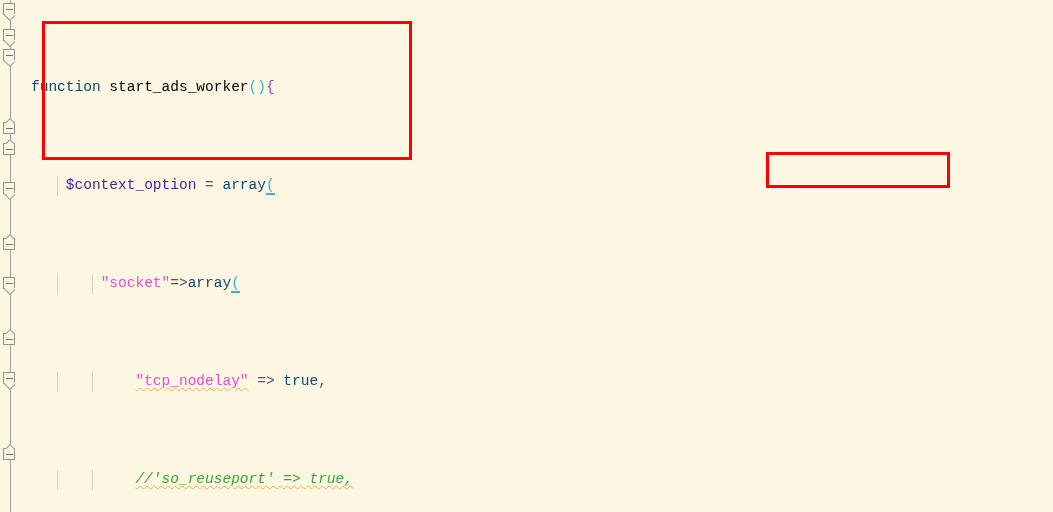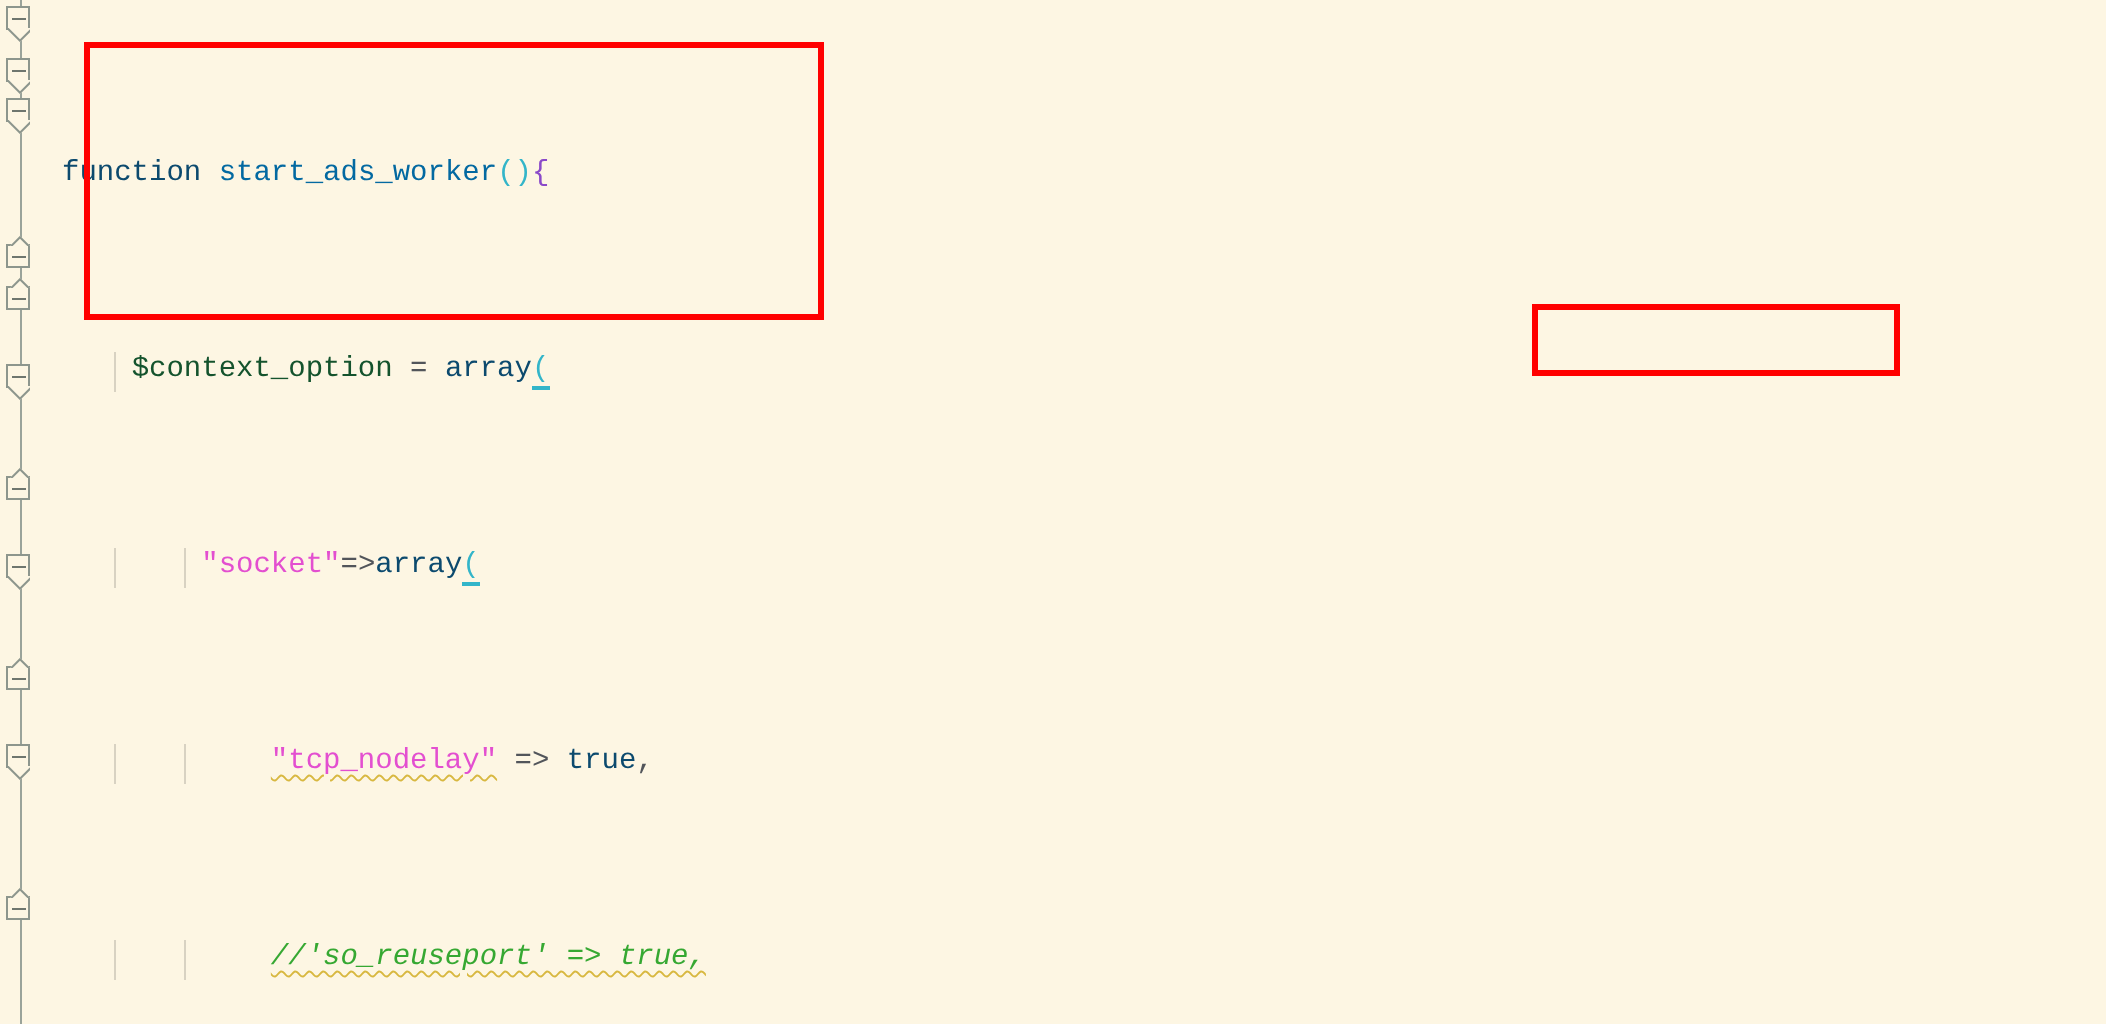--- a/index.html
+++ b/index.html
@@ -54,22 +54,22 @@
     position:relative;height:19.6px;padding-left:9px;
   }
   
   .ig{
     position:absolute;top:0;width:1px;height:19.6px;background:#d8d2c2;
   }
   .ig.i1{left:35px;}
   .ig.i2{left:70px;}
   
   .kw      {color:#0c4a6e;}               
-  .fn      {color:#0369a1;margin-top:15px;}               
-  .var     {color:#14532d;} 
+  .fn      {color:#000000;margin-top:15px;}               
+  .var     {color:#4c1d95;} 
   .str     {color:#e34fd0;}               
   .cmt     {color:#36a832;font-style:italic;font-family:Liberation Mono, monospace;}
   .op      {color:#52555a;}
   .paren   {color:#33b5c9;}
   .brc     {color:#8a49c9;}
   .txt     {color:#52555a;}
   
   .sq{
     text-decoration-line:underline;
     text-decoration-style:wavy;

